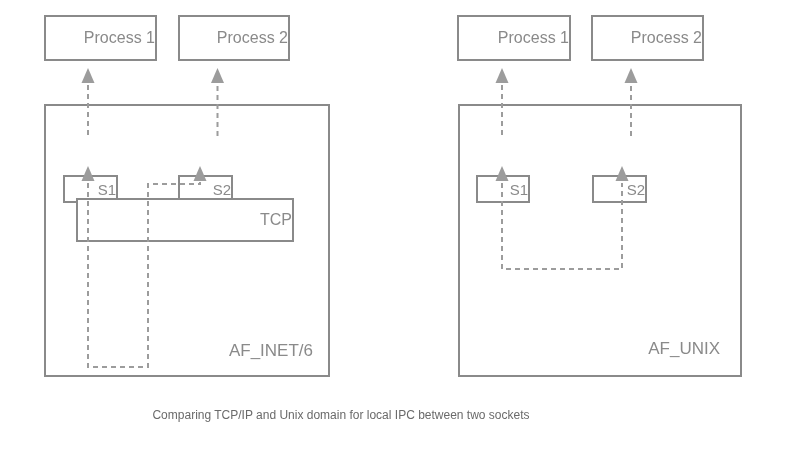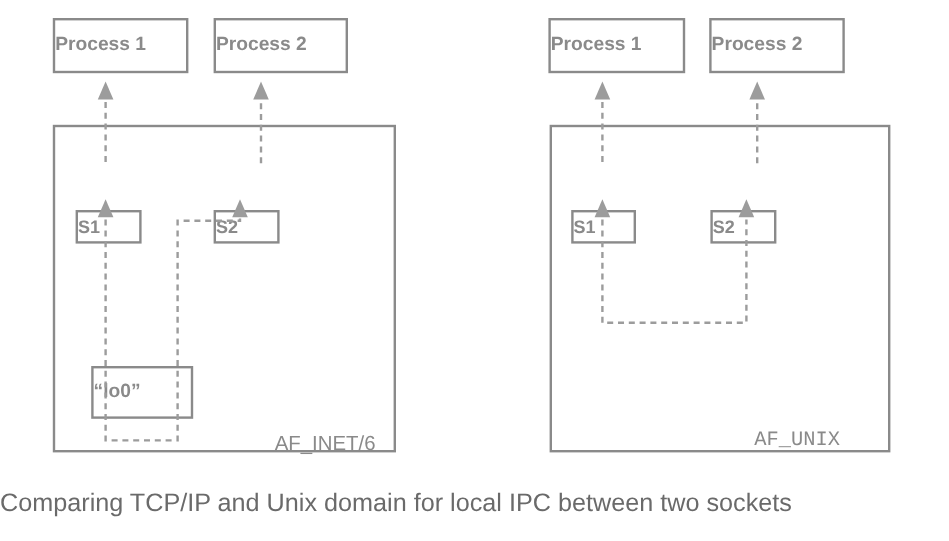--- a/index.html
+++ b/index.html
@@ -18,59 +18,57 @@
     height: 451px;
     background: var(--background);
     overflow: hidden;
   }
   .box {
     position: absolute;
     border: 2px solid var(--border);
     background: var(--background);
     display: flex;
     align-items: center;
-    justify-content: flex-start;
+    justify-content: flex-end;
     color: var(--text);
     font-size: 16px;
     line-height: 1;
-    font-weight: bold;
   }
   .outer-box {
     position: absolute;
     border: 2px solid var(--border);
     background: transparent;
   }
   .sbox { font-size: 15px; margin-top: 40px; }
   .domain-label {
     position: absolute;
     color: var(--text);
     font-size: 17px;
     text-align: right;
     line-height: 1;
-    margin-top: 19px;
   }
   .overlay {
     position: absolute;
     left: 0; top: 0;
     pointer-events: none;
   }
   .dashline {
     fill: none;
     stroke: var(--dash);
     stroke-width: 2;
     stroke-dasharray: 5 4;
   }
   .arrowhead { fill: var(--dash); stroke: none; }
   .caption {
     position: absolute;
     left: 0; top: 408px;
     width: 682px;
-    text-align: left;
+    text-align: center;
     color: var(--caption);
-    font-size: 21px;
+    font-size: 12px;
   }
 </style>
 </head>
 <body>
 
 <div class="stage">
 
   <div class="box" style="left:44px; top:15px; width:113px; height:46px;">
     <span>Process 1</span>
   </div>
@@ -80,43 +78,43 @@
 
   <div class="outer-box" style="left:44px; top:104px; width:286px; height:273px;"></div>
 
   <div class="box sbox" style="left:63px; top:135px; width:55px; height:28px;">
     <span>S1</span>
   </div>
   <div class="box sbox" style="left:178px; top:135px; width:55px; height:28px;">
     <span>S2</span>
   </div>
 
-  <div class="box" style="left:76px; top:305px; width:85px; height:44px;">
-    <span>“lo0”</span>
+  <div class="box" style="left:76px; top:198px; width:218px; height:44px;">
+    <span>TCP</span>
   </div>
 
   <div class="domain-label" style="left:173px; top:342px; width:140px;">AF_INET/6</div>
 
   <div class="box" style="left:457px; top:15px; width:114px; height:46px;">
     <span>Process 1</span>
   </div>
   <div class="box" style="left:591px; top:15px; width:113px; height:46px;">
     <span>Process 2</span>
   </div>
 
   <div class="outer-box" style="left:458px; top:104px; width:284px; height:273px;"></div>
 
   <div class="box sbox" style="left:476px; top:135px; width:54px; height:28px;">
     <span>S1</span>
   </div>
   <div class="box sbox" style="left:592px; top:135px; width:55px; height:28px;">
     <span>S2</span>
   </div>
 
-  <div class="domain-label" style="left:560px; top:340px; width:140px;font-family:Liberation Mono, monospace;">AF_UNIX</div>
+  <div class="domain-label" style="left:580px; top:340px; width:140px;">AF_UNIX</div>
 
   <svg class="overlay" width="791" height="451" viewBox="0 0 791 451">
 
     <g>
       <path class="dashline" d="M88 135 V84"></path>
       <path class="arrowhead" d="M88 68 l-6.5 15 h13 z"></path>
     </g>
 
     <g>
       <path class="dashline" d="M217.5 136 V84"></path>

